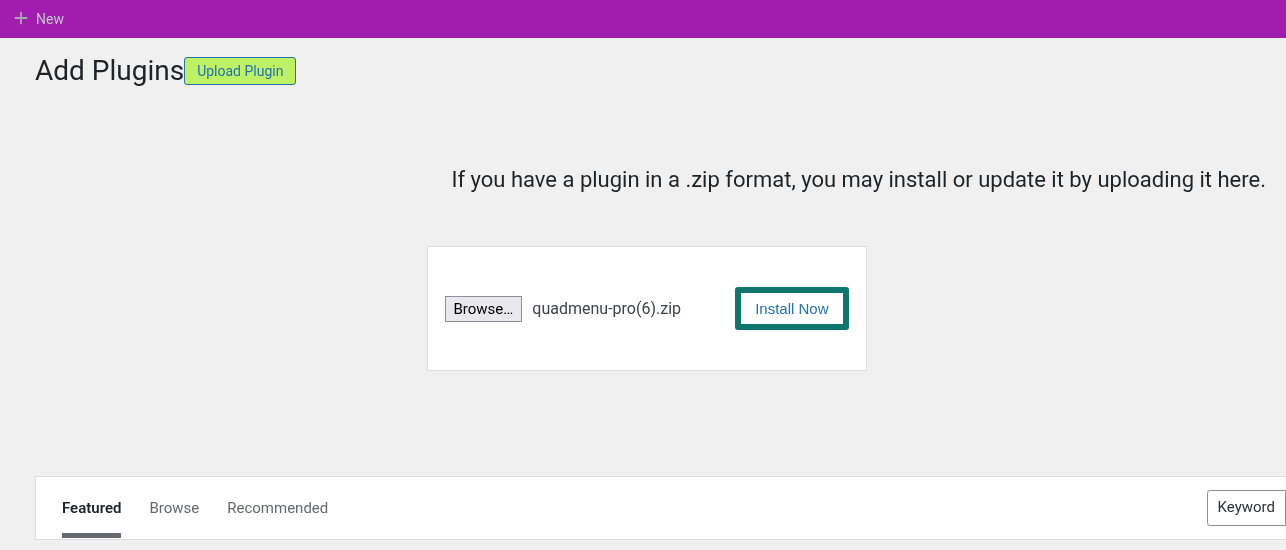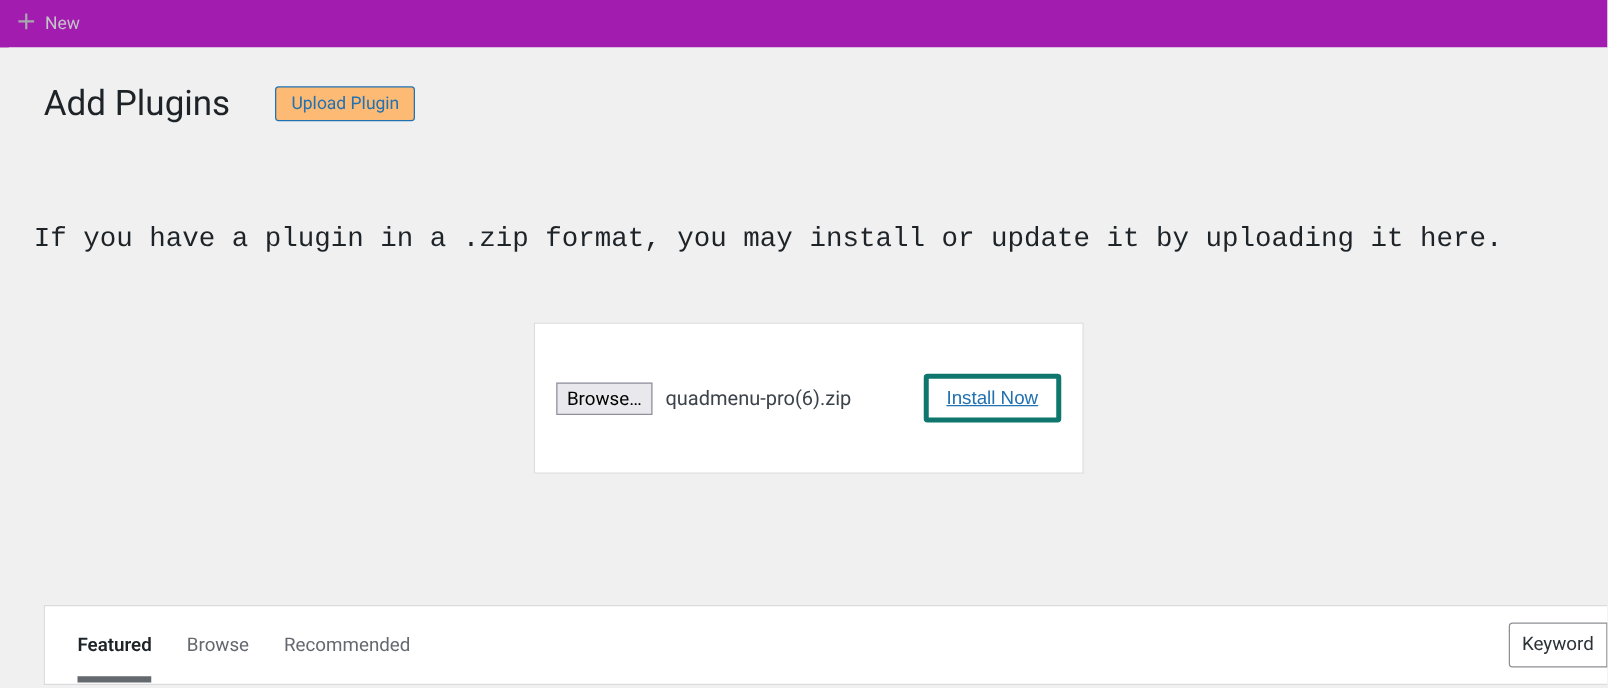--- a/index.html
+++ b/index.html
@@ -29,47 +29,44 @@
     }
     .admin-bar-item svg { width: 18px; height: 18px; fill: #a7aaad; }
     .content {
       margin-left: 7px;
       background: #f0f0f1;
       padding: 0;
     }
     .page-header {
       display: flex;
       align-items: center;
-      gap: 14px;
-      padding: 28px 28px 20px 28px;
+      padding: 16px 28px 20px 28px;
     }
     .page-title {
       font-size: 28px;
       font-weight: 400;
       color: #1d2327;
     }
     .page-title-action {
       display: inline-block;
       border: 1px solid #2271b1;
       color: #2271b1;
-      background: #fdba74;
+      background: #bef264;
       padding: 5px 12px;
       font-size: 14px;
       border-radius: 3px;
       cursor: pointer;
       text-decoration: none;
-      margin-left: 22px;
     }
     .upload-desc {
-      text-align: left;
+      text-align: right;
       font-size: 22px;
       color: #1d2327;
       margin-top: 60px;
       padding: 0 20px;
-      font-family: Liberation Mono, monospace;
     }
     .upload-box {
       width: 440px;
       margin: 54px auto 0 auto;
       background: #fff;
       border: 1px solid #dcdcde;
       padding: 40px 17px;
       display: flex;
       align-items: center;
       justify-content: space-between;
@@ -86,28 +83,27 @@
       font-size: 15px;
       cursor: pointer;
       font-family: inherit;
       color: #000;
     }
     .file-name {
       font-size: 16px;
       color: #3c434a;
     }
     .install-btn {
-      border: 4px solid #0f766e;
+      border: 6px solid #0f766e;
       color: #2271b1;
       background: #fff;
       padding: 7px 14px;
       font-size: 15px;
       border-radius: 3px;
       cursor: pointer;
-      text-decoration: underline;
     }
     .filter-bar {
       margin: 105px 0 0 28px;
       background: #fff;
       border: 1px solid #dcdcde;
       border-right: none;
       display: flex;
       align-items: center;
       justify-content: space-between;
       height: 64px;

